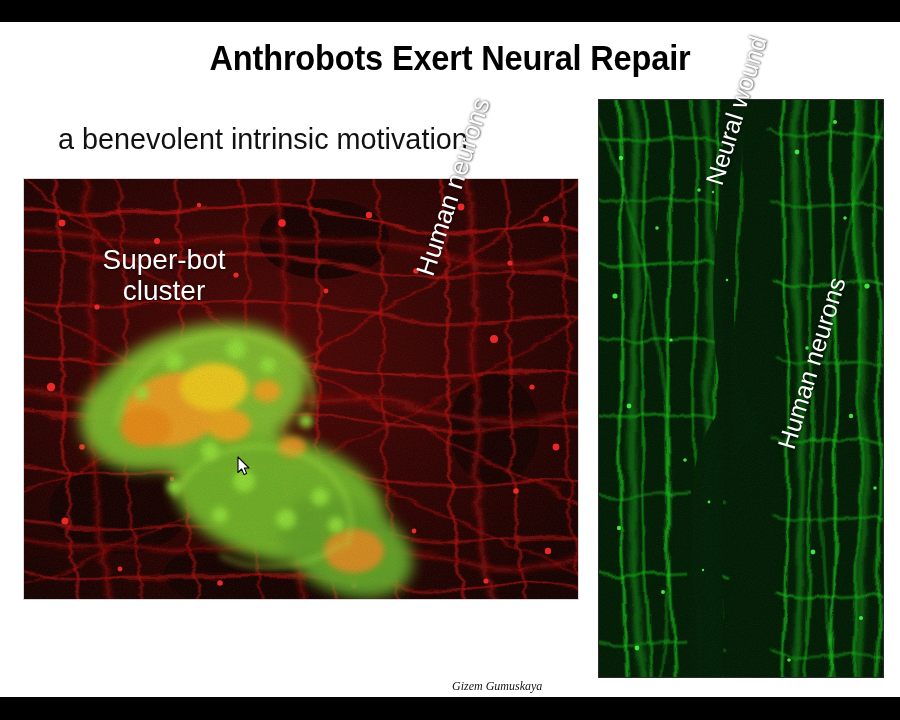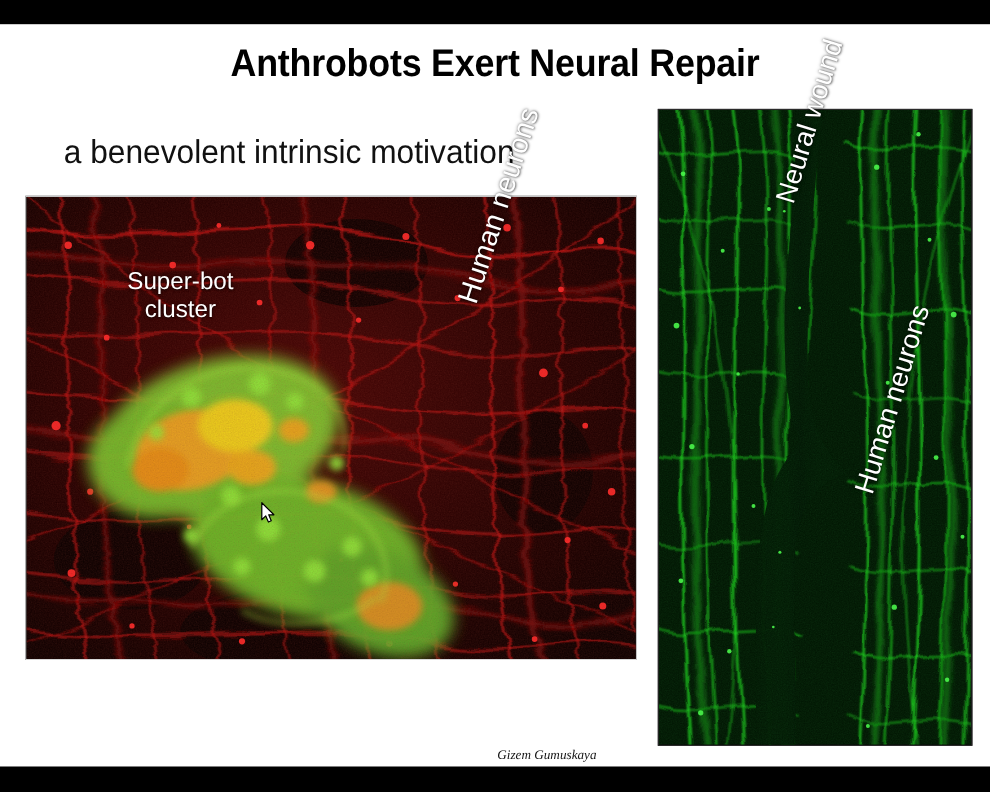--- a/index.html
+++ b/index.html
@@ -41,21 +41,21 @@
   .panel svg{display:block;width:100%;height:100%;}
 
   
   .img-label{
     position:absolute;color:#ffffff;font-weight:normal;
     font-family:"Liberation Sans","DejaVu Sans",sans-serif;
     white-space:nowrap;pointer-events:none;
     text-shadow:0 0 3px rgba(0,0,0,.55), 0 1px 2px rgba(0,0,0,.45);
   }
   .label-superbot{
-    left:64px;top:222px;width:200px;text-align:center;font-size:22px;line-height:1.12;
+    left:64px;top:222px;width:200px;text-align:center;font-size:28px;line-height:1.12;
     white-space:normal;
   }
   .label-humanneurons-left{
     left:410px;top:248px;font-size:26px;
     transform:rotate(-72deg);transform-origin:left top;
   }
   .label-neuralwound{
     left:700px;top:158px;font-size:25px;
     transform:rotate(-73deg);transform-origin:left top;
   }

